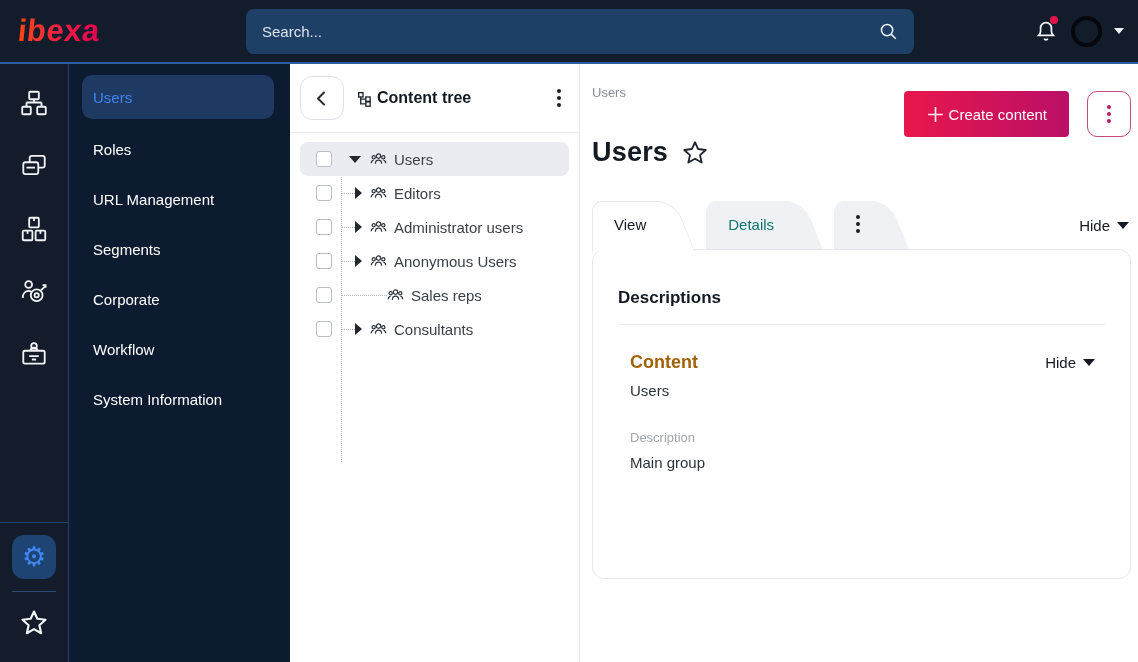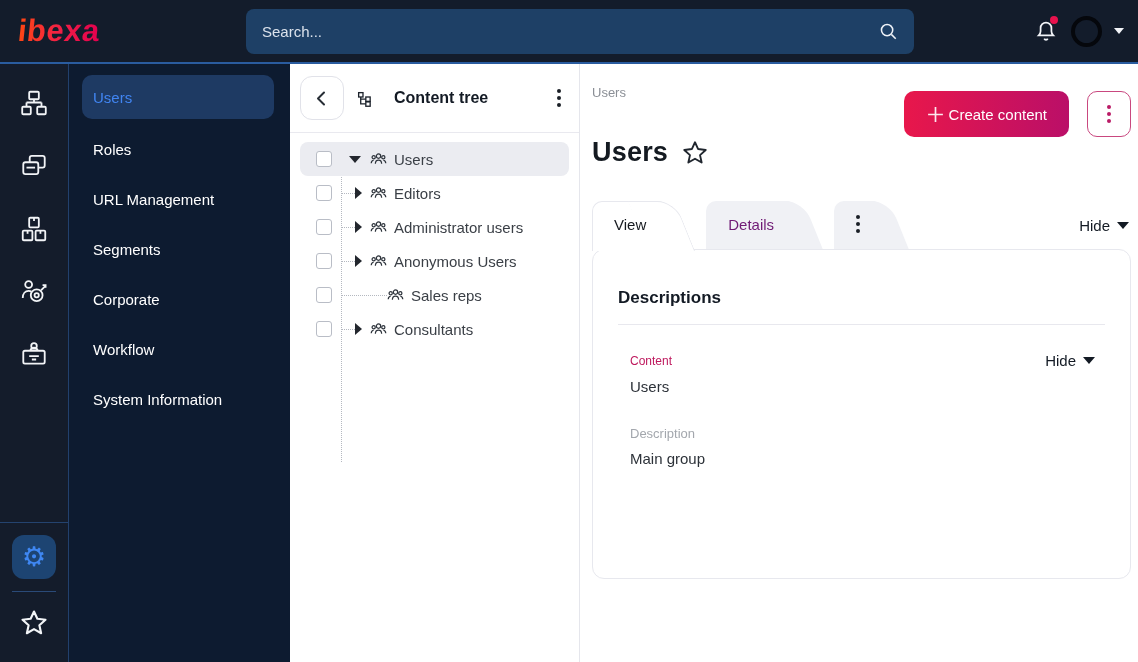--- a/index.html
+++ b/index.html
@@ -33,21 +33,21 @@
 
   
   .menu { width:221px; background:#0d1b30; padding-top:11px; flex:0 0 auto; }
   .menu-item { height:48px; margin:0 16px 2px 13px; display:flex; align-items:center; padding-left:11px; color:#ffffff; font-size:15px; border-radius:10px; cursor:pointer; }
   .menu-item.active { background:#1e3a63; height:44px; margin-bottom:6px; color:#4185f2; }
 
   
   .tree-panel { width:290px; background:#fff; border-right:1px solid #e5e6ec; flex:0 0 auto; display:flex; flex-direction:column; }
   .tree-header { height:69px; padding:0 14px 0 10px; display:flex; align-items:center; border-bottom:1px solid #e9e9ef; }
   .back-btn { width:44px; height:44px; border:1px solid #e1e2e9; border-radius:12px; background:#fff; display:flex; align-items:center; justify-content:center; color:#272d35; }
-  .tree-title { margin-left:12px; display:flex; align-items:center; gap:21px; font-size:16px; font-weight:bold; color:#131a24; }
+  .tree-title { margin-left:12px; display:flex; align-items:center; gap:4px; font-size:16px; font-weight:bold; color:#131a24; }
   .tree-title svg { color:#1c222b; }
   .kebab-v { margin-left:auto; display:flex; flex-direction:column; gap:3px; padding:4px; }
   .kebab-v i { width:4px; height:4px; border-radius:50%; background:#1a1f26; }
   .tree-list { position:relative; padding:9px 10px; }
   .vline { position:absolute; left:51px; top:27px; height:302px; border-left:1px dotted #b4b8c0; }
   .trow { position:relative; height:34px; display:flex; align-items:center; font-size:15px; color:#3a3f46; }
   .trow.sel { background:#ebecf1; border-radius:8px; }
   .cb { width:16px; height:16px; margin-left:16px; border:1px solid #b9bdc6; border-radius:3px; background:#fff; flex:0 0 auto; }
   .car-down { width:0; height:0; border-left:6px solid transparent; border-right:6px solid transparent; border-top:7px solid #23272e; margin-left:17px; }
   .car-right { width:0; height:0; border-top:6px solid transparent; border-bottom:6px solid transparent; border-left:7px solid #23272e; }
@@ -57,49 +57,49 @@
   .grp-ico { color:#2e343c; flex:0 0 auto; }
   .trow .lbl { margin-left:7px; }
   .trow.root .grp-ico { margin-left:9px; }
   .trow.haschild .grp-ico { margin-left:8px; }
   .trow.leaf .grp-ico { margin-left:0; }
 
   
   .main { flex:1; background:#fff; position:relative; padding:0 7px 0 12px; min-width:0; }
   .breadcrumb { margin-top:21px; font-size:13px; color:#8b8f96; }
   .actions { position:absolute; top:27px; right:7px; display:flex; gap:18px; }
-  .create-btn { height:46px; padding:0 22px; border:none; border-radius:10px; background:linear-gradient(90deg,#e8174b,#ba0f68); color:#fff; font-size:15px; font-family:inherit; display:flex; align-items:center; gap:4px; cursor:pointer; }
+  .create-btn { height:46px; padding:0 22px; border:none; border-radius:4px; background:linear-gradient(90deg,#e8174b,#ba0f68); color:#fff; font-size:15px; font-family:inherit; display:flex; align-items:center; gap:4px; cursor:pointer; }
   .kebab-btn { width:44px; height:46px; background:#fff; border:1px solid #c9487f; border-radius:10px; display:flex; flex-direction:column; align-items:center; justify-content:center; gap:3px; cursor:pointer; }
   .kebab-btn i { width:4px; height:4px; border-radius:50%; background:#ba1b66; }
   .page-title { margin-top:37px; display:flex; align-items:center; gap:13px; font-size:27px; font-weight:bold; color:#141a21; letter-spacing:.2px; }
   .page-title svg { color:#20262e; }
   .content-type { margin-top:12px; display:flex; align-items:center; gap:8px; font-size:15px; color:#5f6670; }
   .content-type svg { color:#3a424c; }
 
   
   .tabs-row { margin-top:33px; display:flex; align-items:center; position:relative; z-index:2; }
-  .tab { position:relative; height:48px; display:flex; align-items:center; padding:0 44px 2px 22px; margin-right:16px; font-size:15px; color:#701a75; cursor:pointer; }
+  .tab { position:relative; height:48px; display:flex; align-items:center; padding:0 44px 2px 22px; margin-right:16px; font-size:15px; color:#0f766e; cursor:pointer; }
   .tab::before { content:""; position:absolute; left:0; top:0; bottom:0; right:28px; background:#f0f1f5; border-radius:10px 2px 0 0; }
   .tab::after { content:""; position:absolute; right:5px; top:0; bottom:0; width:46px; background:#f0f1f5; border-radius:0 18px 0 0; transform:skewX(22deg); }
   .tab > * { position:relative; z-index:1; }
   .tab.active { color:#15191f; }
   .tab.active::before { background:#fff; border-top:1px solid #e7e8ee; border-left:1px solid #e7e8ee; bottom:-2px; }
   .tab.active::after { background:#fff; border-top:1px solid #e7e8ee; border-right:1px solid #e7e8ee; bottom:-2px; }
   .tab-kebab { display:flex; flex-direction:column; gap:3px; }
   .tab-kebab i { width:4px; height:4px; border-radius:50%; background:#1a1f26; }
   .hide-toggle { margin-left:auto; margin-right:2px; align-self:center; display:flex; align-items:center; gap:7px; font-size:15px; color:#131a24; cursor:pointer; }
   .tri-down-d { width:0; height:0; border-left:6px solid transparent; border-right:6px solid transparent; border-top:7px solid #131a24; }
 
   
   .card { border:1px solid #e7e8ee; border-radius:12px; background:#fff; height:330px; position:relative; z-index:1; padding:38px 25px 0; }
   .card-heading { font-size:17px; font-weight:bold; color:#131a24; }
   .card-divider { height:1px; background:#e8e8ee; margin-top:16px; }
   .card-section { padding:0 8px 0 12px; }
   .section-head { margin-top:27px; display:flex; align-items:center; }
-  .section-title { font-size:12px; font-weight:normal; color:#be185d; }
+  .section-title { font-size:18px; font-weight:bold; color:#a16207; }
   .field-label { margin-top:31px; font-size:13px; color:#a3a7ad; }
   .field-value { margin-top:9px; font-size:15px; color:#2d3239; }
 
   svg { display:block; }
 </style>
 </head>
 <body>
 
 <div class="screen">
 

